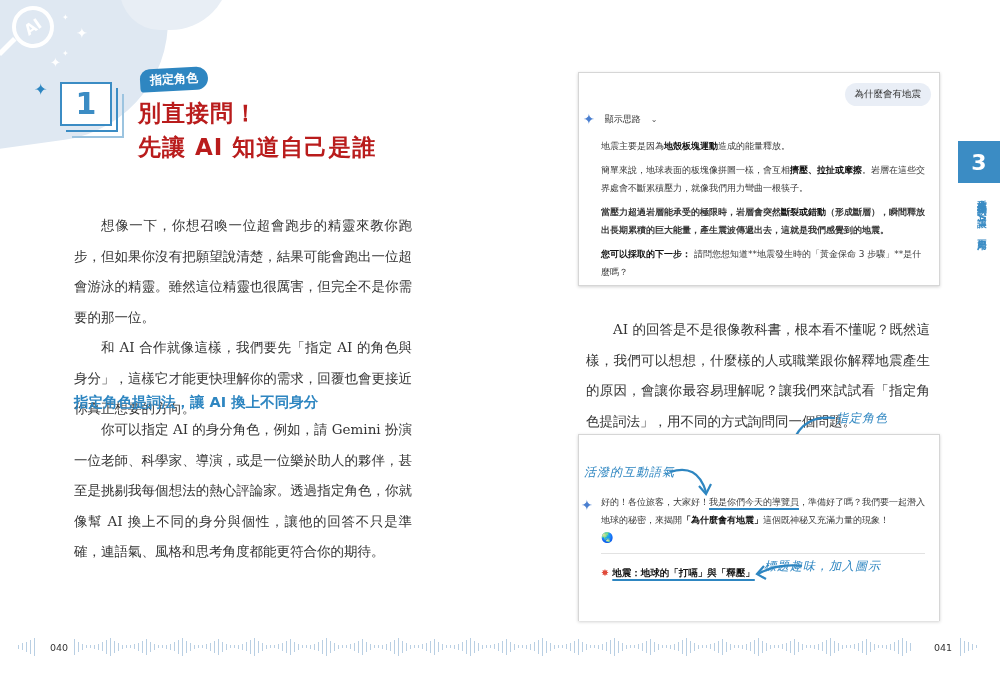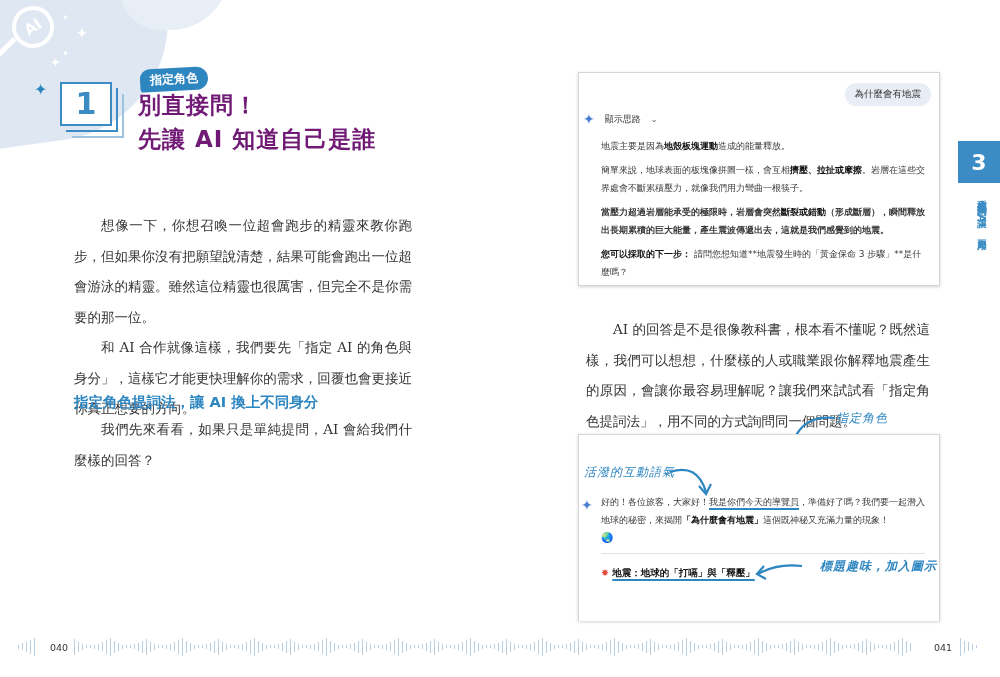--- a/index.html
+++ b/index.html
@@ -14,21 +14,21 @@
   .ai-handle { left:-4px; top:44px; width:22px; height:5px; background:#fff; transform:rotate(-45deg); }
   .sparkle { color:#fff; font-size:14px; line-height:1; }
   .sparkle-blue { color:#2e86c1; }
   
   .numbox { left:60px; top:82px; width:48px; height:40px; border:2px solid #3b8cc4; background:#fff;
             color:#3b8cc4; font:bold 30px "DejaVu Sans", sans-serif; text-align:center; line-height:40px; }
   .numbox-shadow1 { left:66px; top:88px; width:50px; height:42px; border-right:2px solid #3b8cc4; border-bottom:2px solid #3b8cc4; }
   .numbox-shadow2 { left:72px; top:94px; width:50px; height:42px; border-right:2px solid #9cc4e0; border-bottom:2px solid #9cc4e0; }
   .tag { left:140px; top:68px; background:#2e86c1; color:#fff; font:bold 12px "DejaVu Sans", sans-serif;
          padding:3px 10px; border-radius:10px 12px 12px 4px; transform:rotate(-3deg); }
-  .title { left:138px; top:88px; font:bold 23px "DejaVu Sans", sans-serif; color:#701a75; line-height:34px; letter-spacing:1px; }
+  .title { left:138px; top:96px; font:bold 23px "DejaVu Sans", sans-serif; color:#b91c1c; line-height:34px; letter-spacing:1px; }
   
   .body-text { font-family:"DejaVu Serif", serif; font-size:13.5px; line-height:30.5px; color:#333; text-align:justify; }
   .body-text p { margin:0; text-indent:2em; }
   .left-col { left:74px; width:338px; }
   .section-head { left:74px; top:393px; font:bold 14.5px "DejaVu Sans", sans-serif; color:#2e86c1; }
   
   .card { background:#fff; border:1px solid #d6d6d6; box-shadow:0 1px 3px rgba(0,0,0,0.18); }
   .card1 { left:578px; top:72px; width:360px; height:212px; }
   .card2 { left:578px; top:434px; width:360px; height:186px; border-bottom:none; overflow:hidden; }
   .bubble { background:#e9eef6; border-radius:14px; font-size:9.5px; color:#333; }
@@ -72,21 +72,21 @@
 </div>
 
 <div class="abs body-text left-col" style="top:210px;">
   <p>想像一下，你想召喚一位超會跑步的精靈來教你跑步，但如果你沒有把願望說清楚，結果可能會跑出一位超會游泳的精靈。雖然這位精靈也很厲害，但完全不是你需要的那一位。</p>
   <p>和 AI 合作就像這樣，我們要先「指定 AI 的角色與身分」，這樣它才能更快理解你的需求，回覆也會更接近你真正想要的方向。</p>
 </div>
 
 <div class="abs section-head">指定角色提詞法，讓 AI 換上不同身分</div>
 
 <div class="abs body-text left-col" style="top:414px;">
-  <p>我們先來看看，如果只是單純提問，AI 會給我們什麼樣的回答？</p>
+  <p>你可以指定 AI 的身分角色，例如，請 Gemini 扮演一位老師、科學家、導演，或是一位樂於助人的夥伴，甚至是挑剔我每個想法的熱心評論家。透過指定角色，你就像幫 AI 換上不同的身分與個性，讓他的回答不只是準確，連語氣、風格和思考角度都能更符合你的期待。</p>
 </div>
 
 <div class="abs card card1">
   <div class="abs bubble" style="right:8px;top:10px;padding:5px 10px;">為什麼會有地震</div>
   <div class="abs" style="left:4px;top:38px;display:flex;align-items:center;gap:10px;">
     <span class="gem">✦</span>
     <span style="font-size:9px;color:#333;">顯示思路</span>
     <span style="font-size:8px;color:#555;">⌄</span>
   </div>
   <div class="abs ctext" style="left:22px;top:64px;width:324px;">
@@ -123,21 +123,21 @@
 <div class="abs hand" style="left:584px;top:464px;">活潑的互動語氣</div>
 <svg class="abs" style="left:668px;top:462px;" width="50" height="36">
   <path d="M2 10 C 20 4, 32 10, 38 30" stroke="#2e86c1" stroke-width="2.2" fill="none"></path>
   <path d="M31 24 L38 32 L43 22" stroke="#2e86c1" stroke-width="2.2" fill="none"></path>
 </svg>
 
 <svg class="abs" style="left:754px;top:560px;" width="50" height="22">
   <path d="M48 6 C 32 4, 18 6, 4 14" stroke="#2e86c1" stroke-width="2.2" fill="none"></path>
   <path d="M10 6 L3 14 L12 19" stroke="#2e86c1" stroke-width="2.2" fill="none"></path>
 </svg>
-<div class="abs hand" style="left:820px;top:558px;font-weight:bold;">標題趣味，加入圖示</div>
+<div class="abs hand" style="left:764px;top:558px;">標題趣味，加入圖示</div>
 
 <div class="abs chapter-tab">3</div>
 <div class="abs chapter-vert">六種基本提詞法，讓 AI 更好用</div>
 
 <div class="abs footer-bar" style="left:18px;width:28px;">
   <span class="tick" style="height:4px"></span><span class="tick" style="height:7px"></span><span class="tick" style="height:10px"></span><span class="tick" style="height:14px"></span><span class="tick" style="height:18px"></span>
 </div>
 <div class="abs pageno" style="left:50px;">040</div>
 <div class="abs footer-bar" id="ticks-mid" style="left:74px;width:852px;overflow:hidden;white-space:nowrap;"><span class="tick" style="height:16px"></span><span class="tick" style="height:10px"></span><span class="tick" style="height:6px"></span><span class="tick" style="height:3px"></span><span class="tick" style="height:3px"></span><span class="tick" style="height:4px"></span><span class="tick" style="height:6px"></span><span class="tick" style="height:9px"></span><span class="tick" style="height:14px"></span><span class="tick" style="height:18px"></span><span class="tick" style="height:12px"></span><span class="tick" style="height:8px"></span><span class="tick" style="height:4px"></span><span class="tick" style="height:3px"></span><span class="tick" style="height:3px"></span><span class="tick" style="height:5px"></span><span class="tick" style="height:8px"></span><span class="tick" style="height:12px"></span><span class="tick" style="height:16px"></span><span class="tick" style="height:10px"></span><span class="tick" style="height:6px"></span><span class="tick" style="height:3px"></span><span class="tick" style="height:3px"></span><span class="tick" style="height:4px"></span><span class="tick" style="height:6px"></span><span class="tick" style="height:9px"></span><span class="tick" style="height:14px"></span><span class="tick" style="height:18px"></span><span class="tick" style="height:12px"></span><span class="tick" style="height:8px"></span><span class="tick" style="height:4px"></span><span class="tick" style="height:3px"></span><span class="tick" style="height:3px"></span><span class="tick" style="height:5px"></span><span class="tick" style="height:8px"></span><span class="tick" style="height:12px"></span><span class="tick" style="height:16px"></span><span class="tick" style="height:10px"></span><span class="tick" style="height:6px"></span><span class="tick" style="height:3px"></span><span class="tick" style="height:3px"></span><span class="tick" style="height:4px"></span><span class="tick" style="height:6px"></span><span class="tick" style="height:9px"></span><span class="tick" style="height:14px"></span><span class="tick" style="height:18px"></span><span class="tick" style="height:12px"></span><span class="tick" style="height:8px"></span><span class="tick" style="height:4px"></span><span class="tick" style="height:3px"></span><span class="tick" style="height:3px"></span><span class="tick" style="height:5px"></span><span class="tick" style="height:8px"></span><span class="tick" style="height:12px"></span><span class="tick" style="height:16px"></span><span class="tick" style="height:10px"></span><span class="tick" style="height:6px"></span><span class="tick" style="height:3px"></span><span class="tick" style="height:3px"></span><span class="tick" style="height:4px"></span><span class="tick" style="height:6px"></span><span class="tick" style="height:9px"></span><span class="tick" style="height:14px"></span><span class="tick" style="height:18px"></span><span class="tick" style="height:12px"></span><span class="tick" style="height:8px"></span><span class="tick" style="height:4px"></span><span class="tick" style="height:3px"></span><span class="tick" style="height:3px"></span><span class="tick" style="height:5px"></span><span class="tick" style="height:8px"></span><span class="tick" style="height:12px"></span><span class="tick" style="height:16px"></span><span class="tick" style="height:10px"></span><span class="tick" style="height:6px"></span><span class="tick" style="height:3px"></span><span class="tick" style="height:3px"></span><span class="tick" style="height:4px"></span><span class="tick" style="height:6px"></span><span class="tick" style="height:9px"></span><span class="tick" style="height:14px"></span><span class="tick" style="height:18px"></span><span class="tick" style="height:12px"></span><span class="tick" style="height:8px"></span><span class="tick" style="height:4px"></span><span class="tick" style="height:3px"></span><span class="tick" style="height:3px"></span><span class="tick" style="height:5px"></span><span class="tick" style="height:8px"></span><span class="tick" style="height:12px"></span><span class="tick" style="height:16px"></span><span class="tick" style="height:10px"></span><span class="tick" style="height:6px"></span><span class="tick" style="height:3px"></span><span class="tick" style="height:3px"></span><span class="tick" style="height:4px"></span><span class="tick" style="height:6px"></span><span class="tick" style="height:9px"></span><span class="tick" style="height:14px"></span><span class="tick" style="height:18px"></span><span class="tick" style="height:12px"></span><span class="tick" style="height:8px"></span><span class="tick" style="height:4px"></span><span class="tick" style="height:3px"></span><span class="tick" style="height:3px"></span><span class="tick" style="height:5px"></span><span class="tick" style="height:8px"></span><span class="tick" style="height:12px"></span><span class="tick" style="height:16px"></span><span class="tick" style="height:10px"></span><span class="tick" style="height:6px"></span><span class="tick" style="height:3px"></span><span class="tick" style="height:3px"></span><span class="tick" style="height:4px"></span><span class="tick" style="height:6px"></span><span class="tick" style="height:9px"></span><span class="tick" style="height:14px"></span><span class="tick" style="height:18px"></span><span class="tick" style="height:12px"></span><span class="tick" style="height:8px"></span><span class="tick" style="height:4px"></span><span class="tick" style="height:3px"></span><span class="tick" style="height:3px"></span><span class="tick" style="height:5px"></span><span class="tick" style="height:8px"></span><span class="tick" style="height:12px"></span><span class="tick" style="height:16px"></span><span class="tick" style="height:10px"></span><span class="tick" style="height:6px"></span><span class="tick" style="height:3px"></span><span class="tick" style="height:3px"></span><span class="tick" style="height:4px"></span><span class="tick" style="height:6px"></span><span class="tick" style="height:9px"></span><span class="tick" style="height:14px"></span><span class="tick" style="height:18px"></span><span class="tick" style="height:12px"></span><span class="tick" style="height:8px"></span><span class="tick" style="height:4px"></span><span class="tick" style="height:3px"></span><span class="tick" style="height:3px"></span><span class="tick" style="height:5px"></span><span class="tick" style="height:8px"></span><span class="tick" style="height:12px"></span><span class="tick" style="height:16px"></span><span class="tick" style="height:10px"></span><span class="tick" style="height:6px"></span><span class="tick" style="height:3px"></span><span class="tick" style="height:3px"></span><span class="tick" style="height:4px"></span><span class="tick" style="height:6px"></span><span class="tick" style="height:9px"></span><span class="tick" style="height:14px"></span><span class="tick" style="height:18px"></span><span class="tick" style="height:12px"></span><span class="tick" style="height:8px"></span><span class="tick" style="height:4px"></span><span class="tick" style="height:3px"></span><span class="tick" style="height:3px"></span><span class="tick" style="height:5px"></span><span class="tick" style="height:8px"></span><span class="tick" style="height:12px"></span><span class="tick" style="height:16px"></span><span class="tick" style="height:10px"></span><span class="tick" style="height:6px"></span><span class="tick" style="height:3px"></span><span class="tick" style="height:3px"></span><span class="tick" style="height:4px"></span><span class="tick" style="height:6px"></span><span class="tick" style="height:9px"></span><span class="tick" style="height:14px"></span><span class="tick" style="height:18px"></span><span class="tick" style="height:12px"></span><span class="tick" style="height:8px"></span><span class="tick" style="height:4px"></span><span class="tick" style="height:3px"></span><span class="tick" style="height:3px"></span><span class="tick" style="height:5px"></span><span class="tick" style="height:8px"></span><span class="tick" style="height:12px"></span><span class="tick" style="height:16px"></span><span class="tick" style="height:10px"></span><span class="tick" style="height:6px"></span><span class="tick" style="height:3px"></span><span class="tick" style="height:3px"></span><span class="tick" style="height:4px"></span><span class="tick" style="height:6px"></span><span class="tick" style="height:9px"></span><span class="tick" style="height:14px"></span><span class="tick" style="height:18px"></span><span class="tick" style="height:12px"></span><span class="tick" style="height:8px"></span><span class="tick" style="height:4px"></span><span class="tick" style="height:3px"></span><span class="tick" style="height:3px"></span><span class="tick" style="height:5px"></span><span class="tick" style="height:8px"></span><span class="tick" style="height:12px"></span><span class="tick" style="height:16px"></span><span class="tick" style="height:10px"></span><span class="tick" style="height:6px"></span><span class="tick" style="height:3px"></span><span class="tick" style="height:3px"></span><span class="tick" style="height:4px"></span><span class="tick" style="height:6px"></span><span class="tick" style="height:9px"></span><span class="tick" style="height:14px"></span><span class="tick" style="height:18px"></span><span class="tick" style="height:12px"></span><span class="tick" style="height:8px"></span></div>
 <div class="abs pageno" style="left:934px;">041</div>

